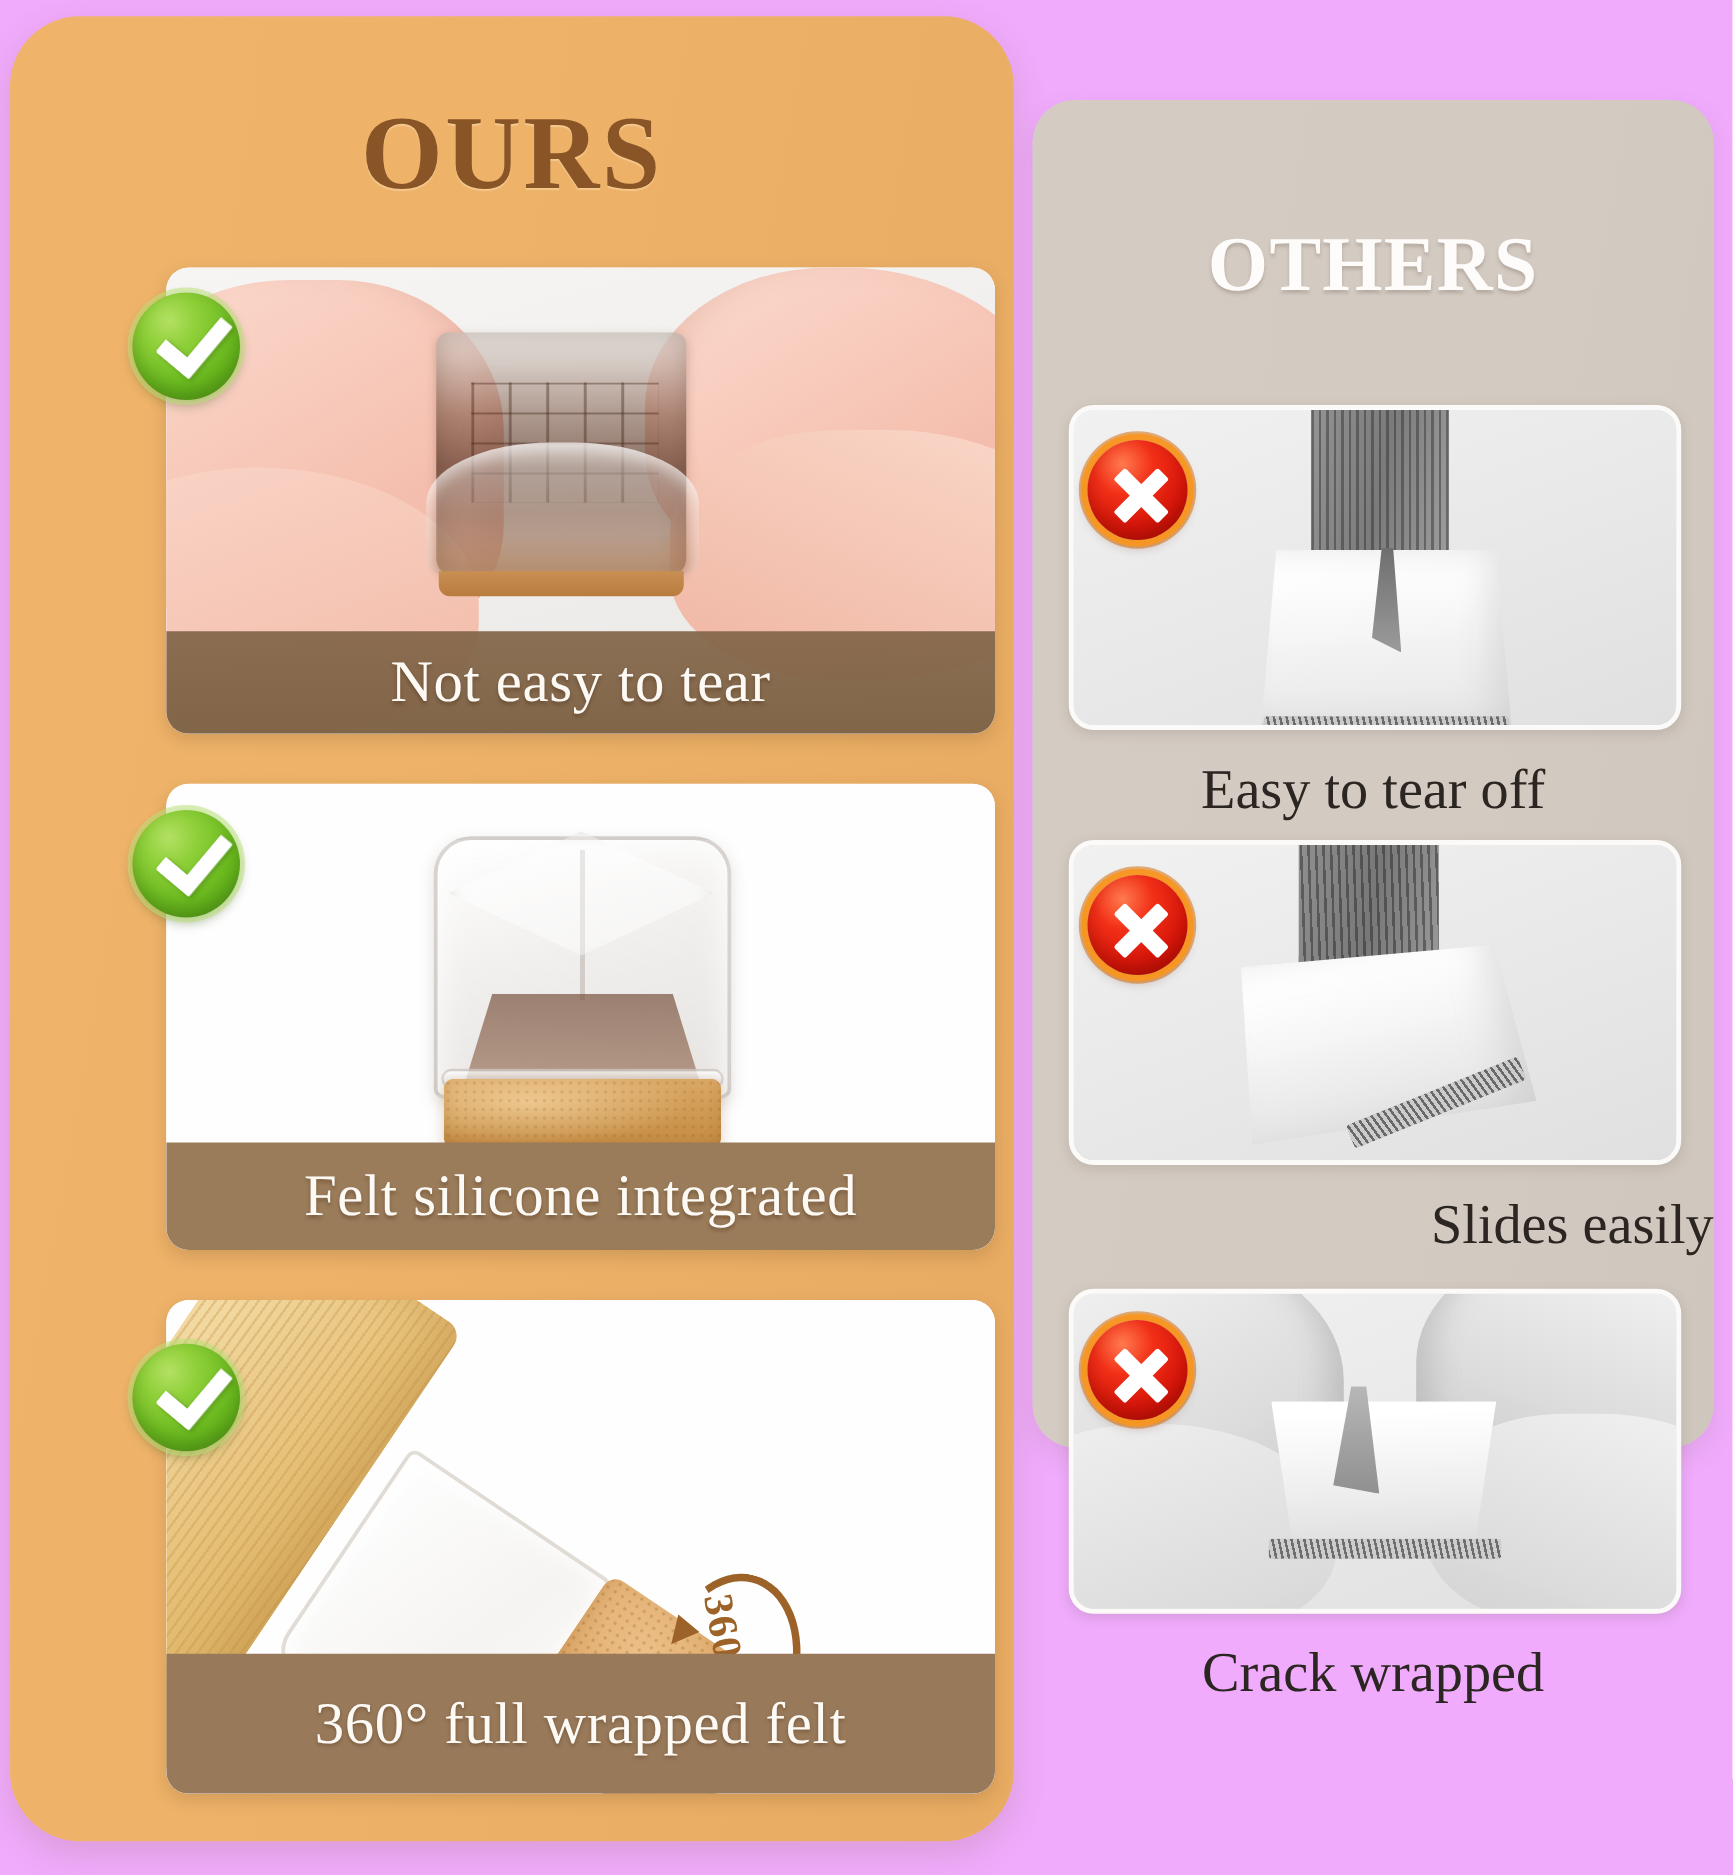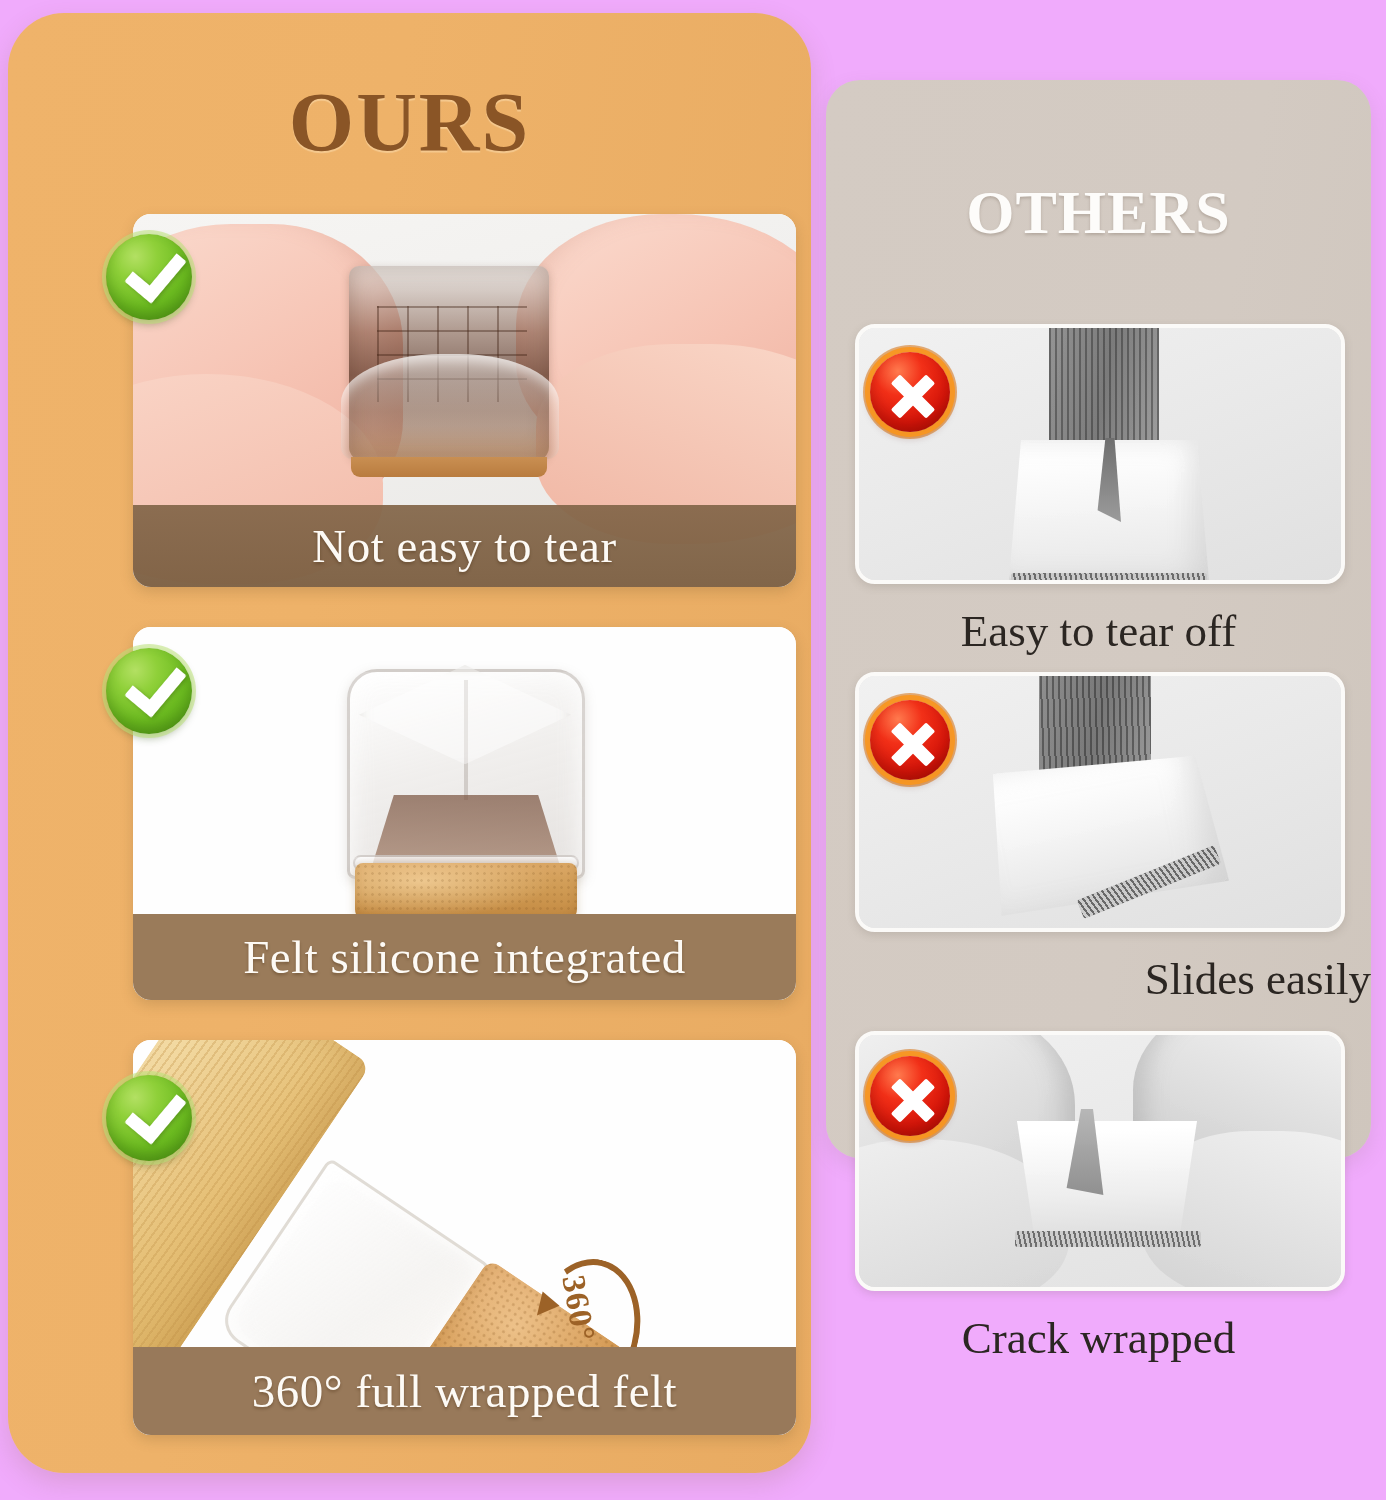--- a/index.html
+++ b/index.html
@@ -49,21 +49,21 @@
     position: absolute; left: 0; bottom: 0; width: 100%;
     height: 82px;
     display: flex; align-items: center; justify-content: center;
     color: #fdfaf5;
     font-size: 47px; line-height: 1;
     text-shadow: 0 2px 3px rgba(60,35,10,.35);
     letter-spacing: .5px;
   }
   .ocard.c1 .ocaption { height: 82px; background: linear-gradient(180deg,rgba(131,102,73,.93),rgba(126,97,68,.97)); }
   .ocard.c2 .ocaption { height: 86px; background: #9a7b5a; }
-  .ocard.c3 .ocaption { height: 88px; background: #98795a; }
+  .ocard.c3 .ocaption { height: 112px; background: #98795a; }
 
   
   .panel-others {
     position: absolute;
     left: 826px; top: 80px; width: 545px; height: 1078px;
     border-radius: 34px;
     background: linear-gradient(100deg,#d4cbc3 0%, #d3cac2 60%, #cfc6bd 100%);
     box-shadow: 0 8px 20px rgba(120,105,90,.14);
   }
   .others-title {

